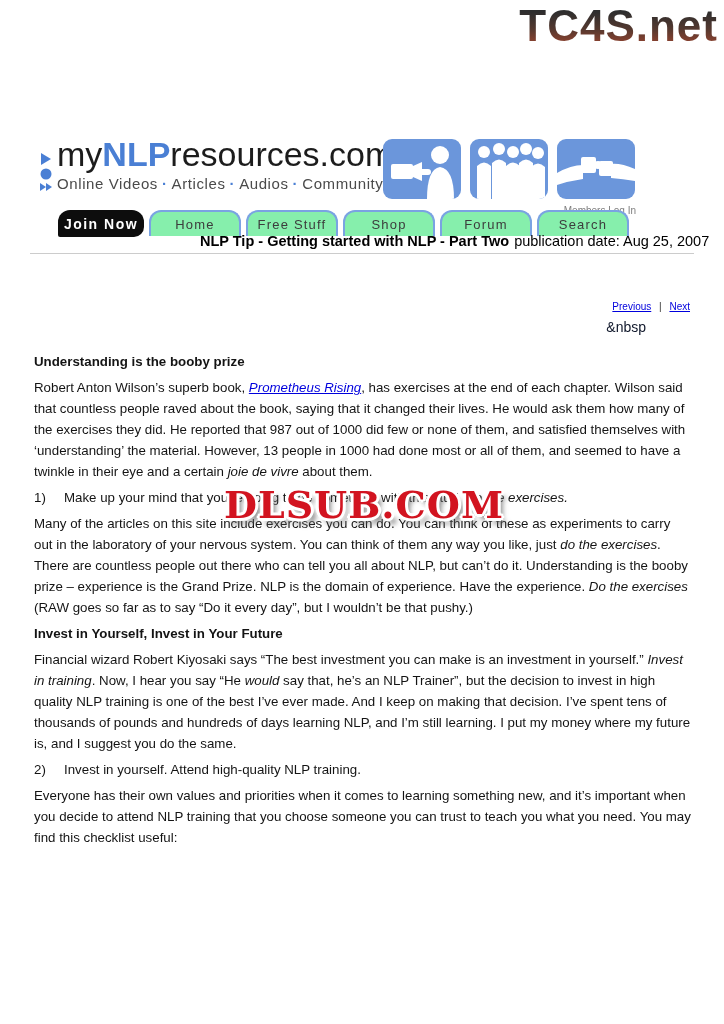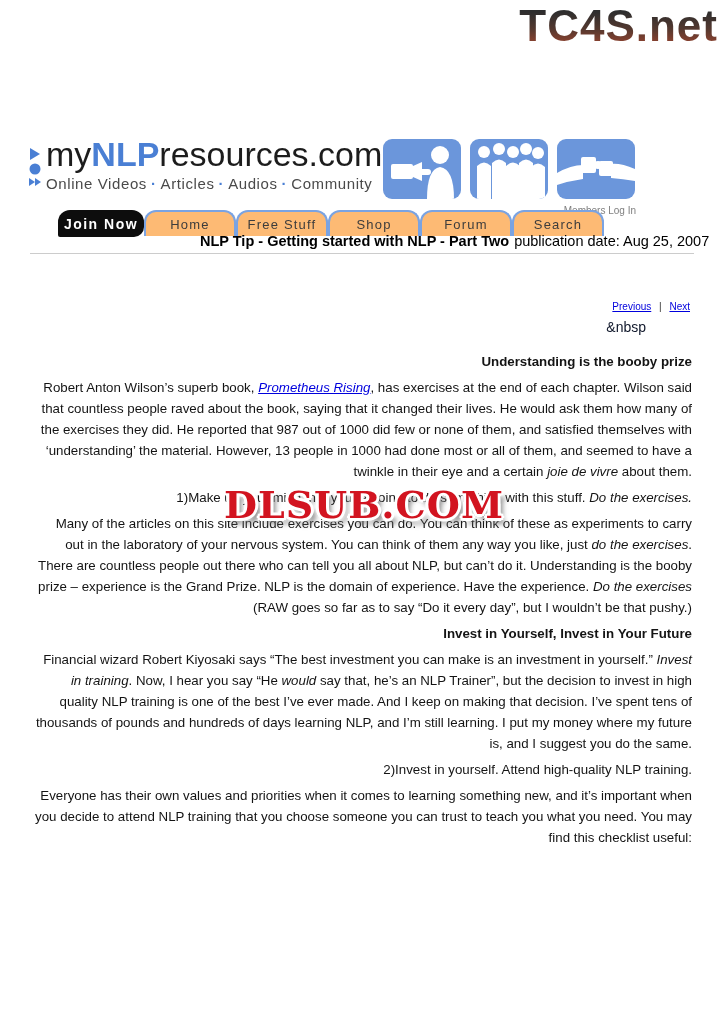--- a/index.html
+++ b/index.html
@@ -12,39 +12,39 @@
   .tc4s {
     position:absolute; top:1px; right:6px;
     font-size:44px; font-weight:bold; letter-spacing:1px;
     color:#6b3a30;
     background:linear-gradient(180deg,#2e2e2e 22%,#53382f 55%,#94432f 88%);
     -webkit-background-clip:text; background-clip:text;
     -webkit-text-fill-color:transparent;
   }
 
   
-  .brand { position:absolute; left:27px; top:137px; display:flex; align-items:center; }
+  .brand { position:absolute; left:38px; top:137px; display:flex; align-items:flex-end; }
   .brandmark { margin-top:4px; margin-right:3px; }
   .brandmain { font-size:34px; line-height:34px; color:#1c1c1c; letter-spacing:0; }
   .nlp { color:#4a7fd4; font-weight:bold; }
   .tagline { font-size:15px; color:#4a4a4a; letter-spacing:0.6px; margin-top:4px; }
   .dot { color:#4a7fd4; margin:0 4px; font-weight:bold; }
 
   
   .tiles { position:absolute; left:383px; top:139px; display:flex; gap:9px; }
   .tile { width:78px; height:60px; background:#6b96db; border-radius:9px; overflow:hidden; }
   .tile svg { display:block; width:78px; height:60px; }
   .members { position:absolute; right:88px; top:205px; font-size:10px; color:#808080; }
 
   
-  .tabs { position:absolute; left:58px; top:210px; display:flex; }
+  .tabs { position:absolute; left:58px; top:210px; display:flex; gap:5px; }
   .tab {
     box-sizing:border-box; width:92px; height:26px;
     border:2px solid #7aa3e2; border-bottom:none; border-radius:12px 12px 0 0;
-    background:#fdba74; color:#3c3c3c; font-size:13px; letter-spacing:1.2px;
+    background:#86efac; color:#3c3c3c; font-size:13px; letter-spacing:1.2px;
     display:flex; align-items:center; justify-content:center; cursor:pointer;
   }
   .tab.join {
     background:#0d0d0d; color:#fff; border:none; border-radius:12px 12px 10px 2px;
     font-weight:bold; letter-spacing:1.5px; height:27px; width:86px; font-size:14px;
   }
 
   
   .titlebar { position:absolute; left:200px; top:233px; font-size:14.5px; color:#000; white-space:nowrap; }
   .atitle { font-weight:bold; }
@@ -53,21 +53,21 @@
 
   
   .pager { position:absolute; top:301px; right:34px; font-size:10px; }
   .plink { color:#0000dd; text-decoration:underline; cursor:pointer; }
   .psep { margin:0 5px; color:#333; }
   .nbsp { position:absolute; top:319px; right:78px; font-size:14px; color:#0f172a; }
 
   
   .bodytext {
     position:absolute; left:34px; top:351px; width:658px;
-    font-size:13.3px; line-height:21px; color:#141414;text-align:right;
+    font-size:13.3px; line-height:21px; color:#141414;
   }
   .bodytext p { margin:0 0 5px 0; }
   .bold { font-weight:bold; }
   .numbered .num { display:inline-block; width:30px; }
   .bullet { padding-left:28px; }
   .ilink { color:#0000dd; font-style:italic; text-decoration:underline; cursor:pointer; }
 
   
   .dlsub {
     position:absolute; left:224px; top:482px;

